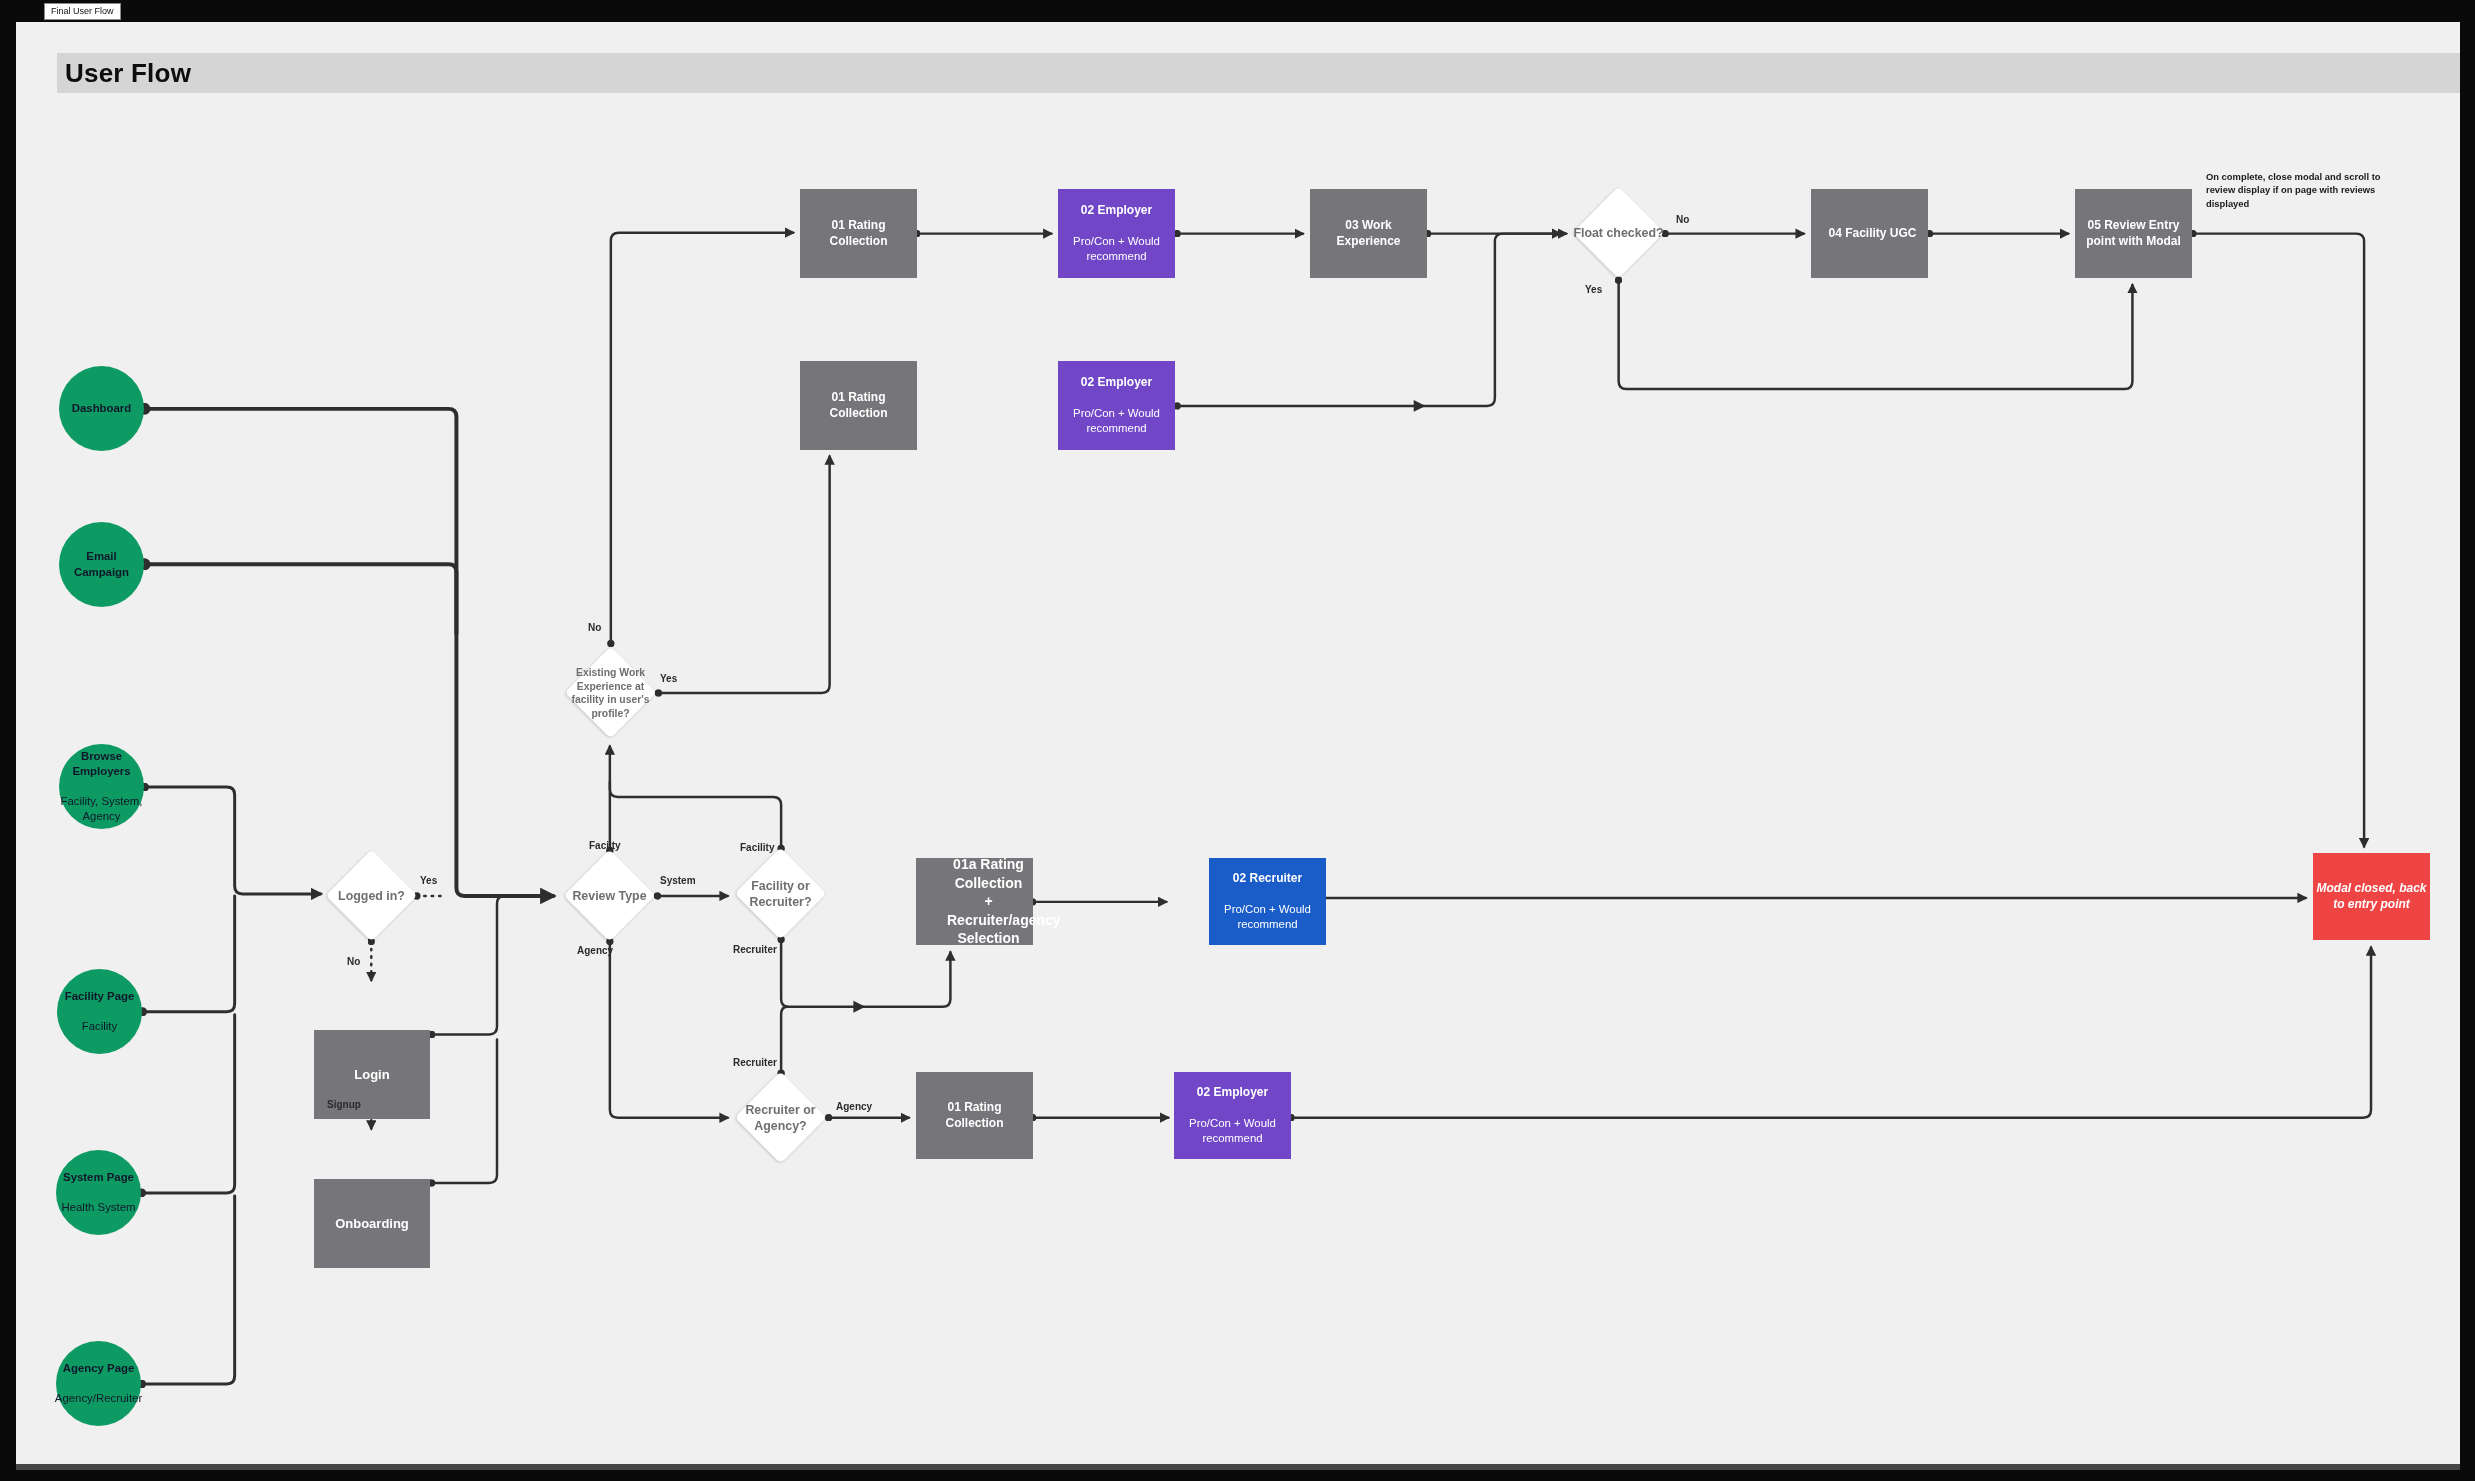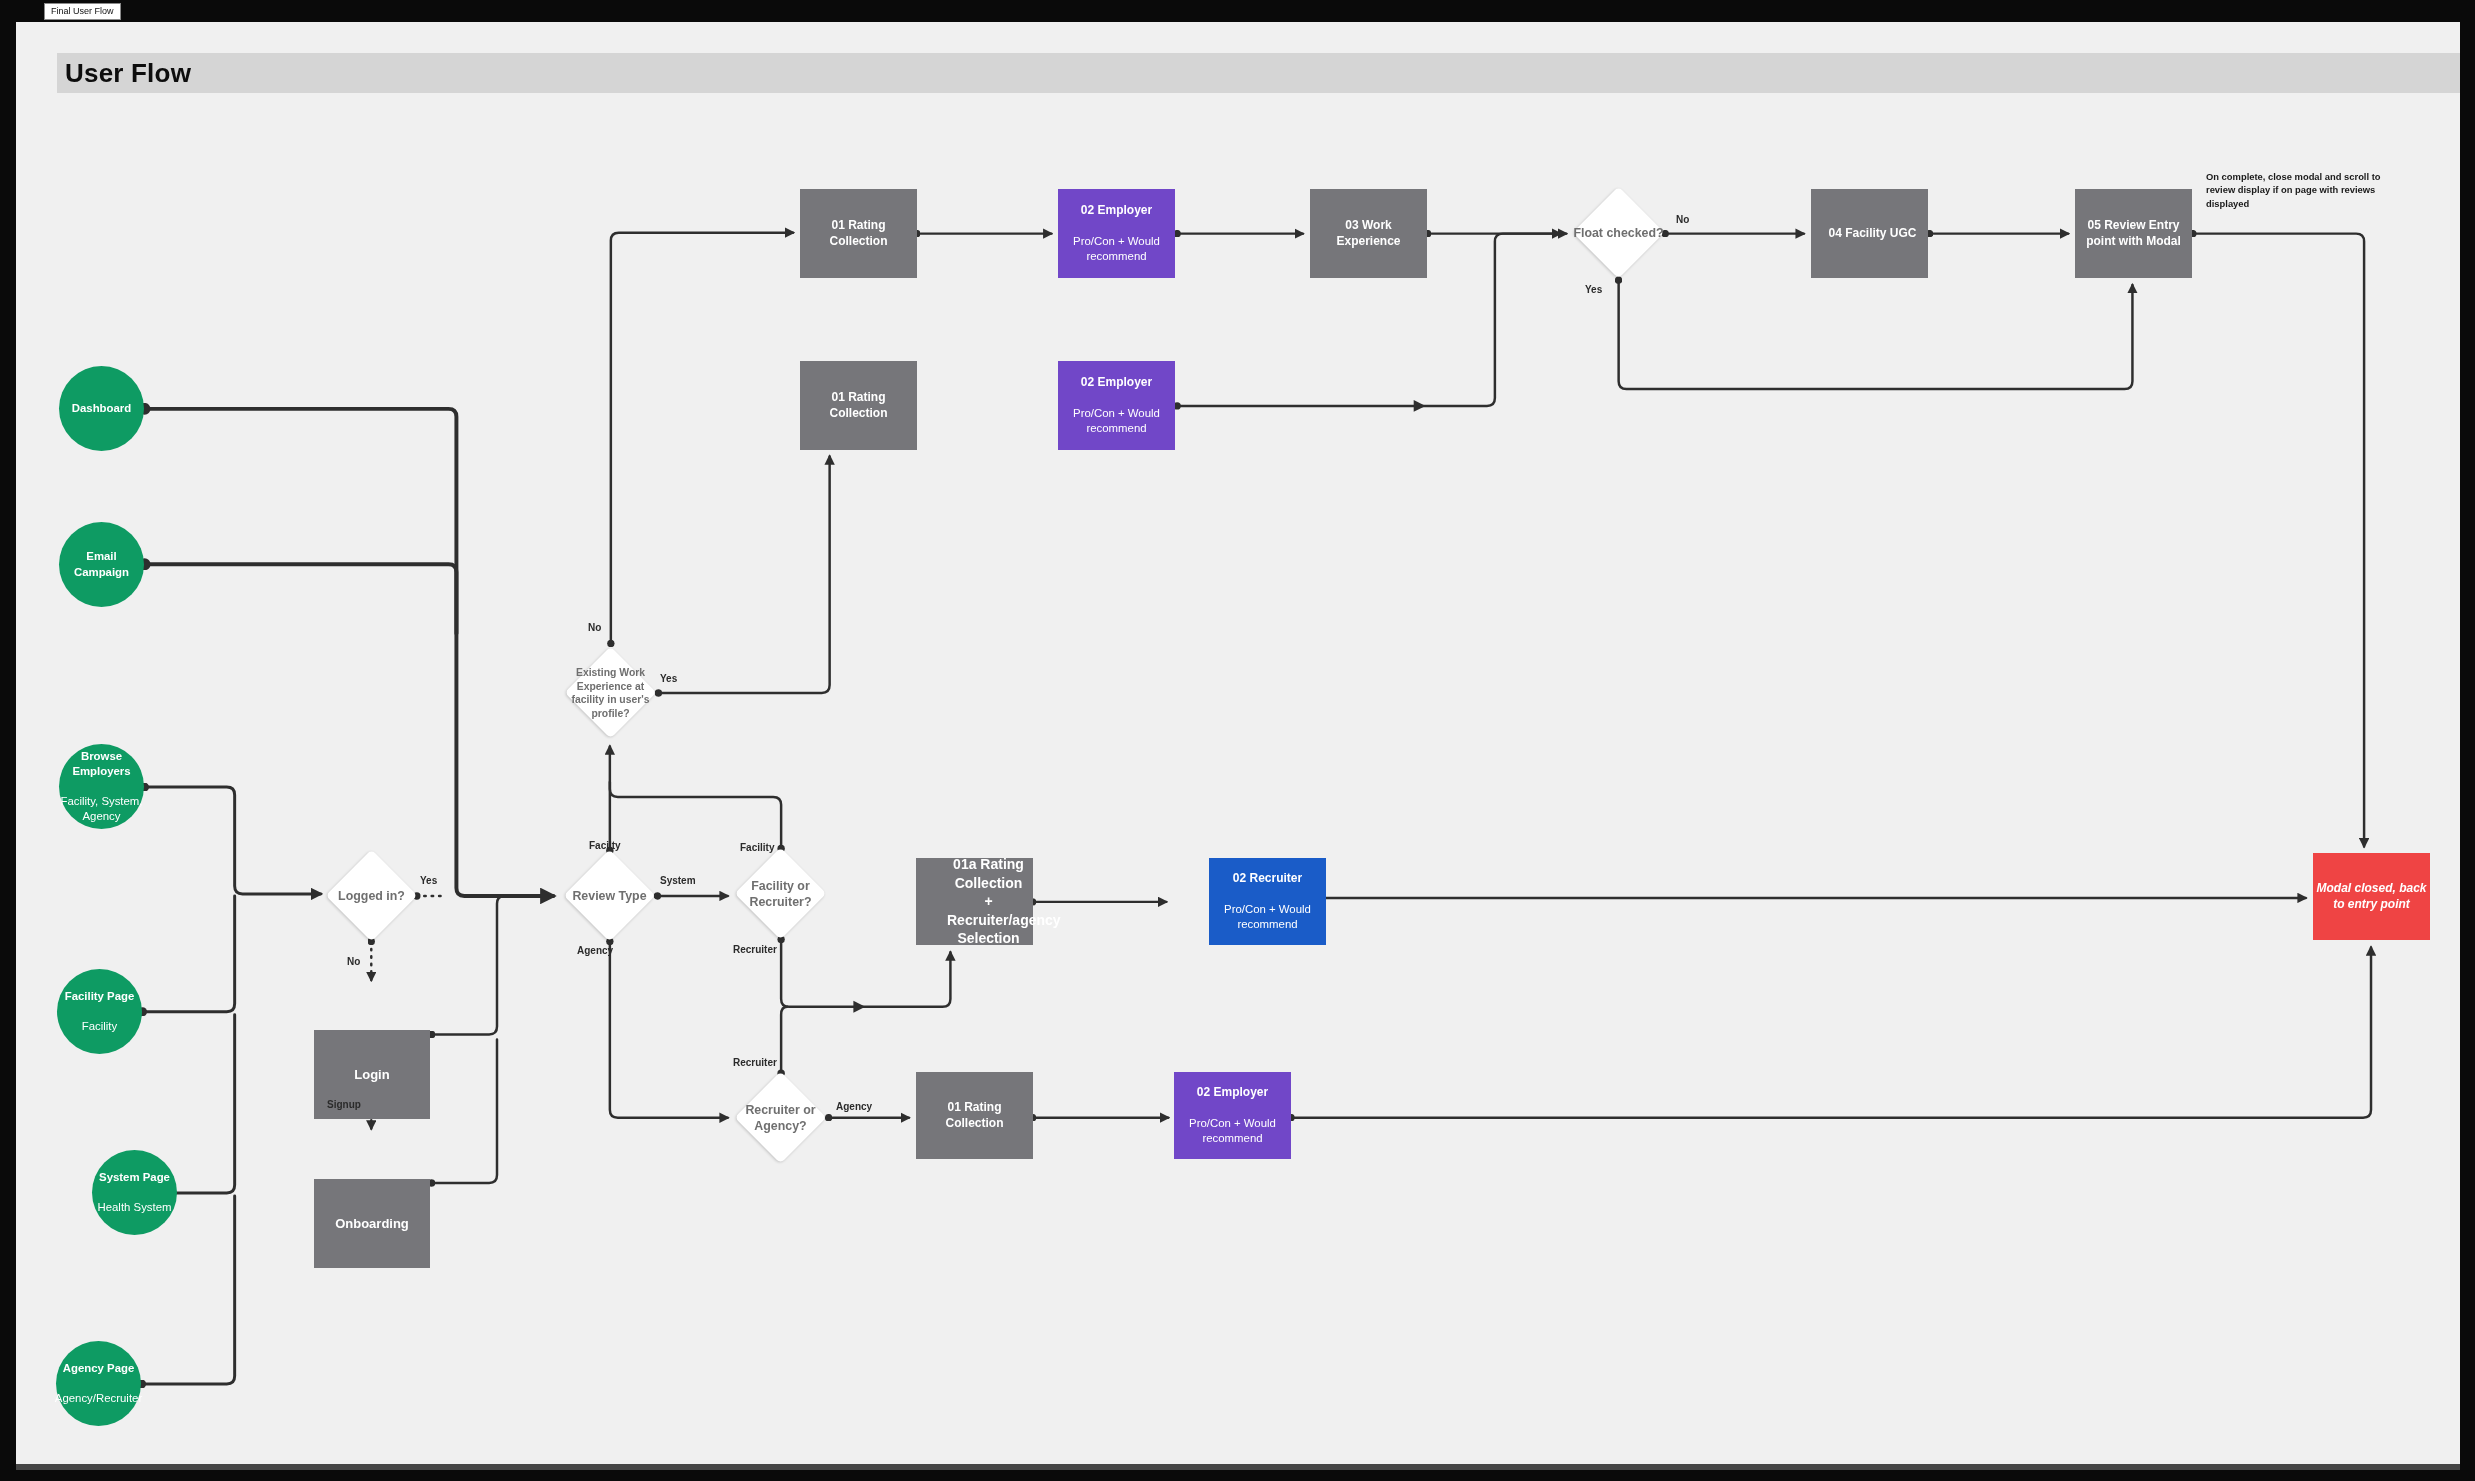--- a/index.html
+++ b/index.html
@@ -12,21 +12,21 @@
   .bottom-strip{position:absolute;left:16px;top:1464px;width:2444px;height:6px;background:#454545;}
   .frame-tab{
     position:absolute;left:44px;top:3px;height:15px;background:#ffffff;border:1px solid #8a8a8a;
     font-size:9px;line-height:15px;padding:0 6px;color:#111;white-space:nowrap;
   }
   .header-bar{position:absolute;left:57px;top:53px;width:2403px;height:40px;background:#D5D5D5;}
   .header-bar .title{font-size:26px;font-weight:bold;color:#0d0d0d;line-height:40px;padding-left:8px;letter-spacing:0.2px;}
   svg.connectors{position:absolute;left:0;top:0;z-index:2;}
   .node{position:absolute;z-index:3;display:flex;align-items:center;justify-content:center;text-align:center;}
   .circle{
-    width:85px;height:85px;border-radius:50%;background:#0E9B63;color:#ffffff;
+    width:85px;height:85px;border-radius:50%;background:#0E9B63;color:#0f172a;
   }
   .circle .lbl{width:99px;font-size:11.4px;line-height:1.32;white-space:pre-line;}
   .circle .lbl .t{font-weight:bold;}
   .box{width:117px;height:89px;background:#76767A;color:#fff;}
   .box .lbl{width:111px;font-size:12px;line-height:1.32;white-space:pre-line;}
   .box .t{font-weight:bold;display:block;}
   .box .s{font-weight:normal;display:block;font-size:11.4px;}
   .box.purple{background:#7147C8;}
   .box.blue{background:#1A5CC8;margin-left:36px;}
   .box.light{background:#ef4444;font-style:italic;}
@@ -122,21 +122,21 @@
   <div class="lbl"><span class="t">Email Campaign</span></div>
 </div>
 <div class="node circle" style="left:59px;top:744px;">
   <div class="lbl"><span class="t">Browse Employers</span><br>
   <span>Facility, System, Agency</span></div>
 </div>
 <div class="node circle" style="left:57px;top:969px;">
   <div class="lbl"><span class="t">Facility Page</span><br>
   <span>Facility</span></div>
 </div>
-<div class="node circle" style="left:56px;top:1150px;margin-left:36px;">
+<div class="node circle" style="left:56px;top:1150px;">
   <div class="lbl"><span class="t">System Page</span><br>
   <span>Health System</span></div>
 </div>
 <div class="node circle" style="left:56px;top:1341px;">
   <div class="lbl"><span class="t">Agency Page</span><br>
   <span>Agency/Recruiter</span></div>
 </div>
 
 <div class="diamond" style="left:339px;top:863px;">
   <div class="dl">Logged in?</div>

